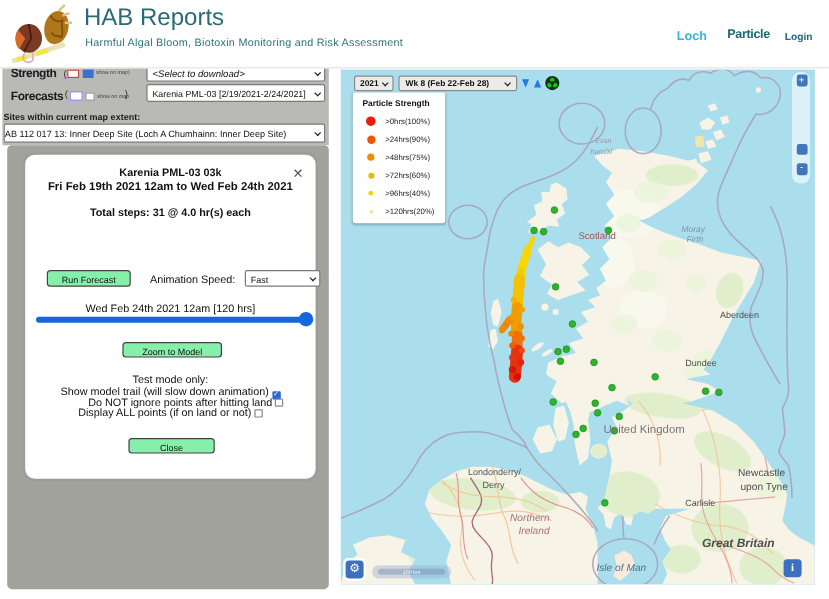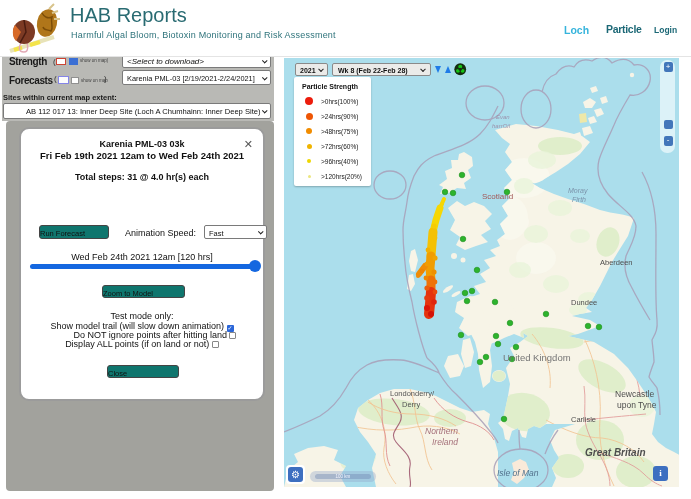--- a/index.html
+++ b/index.html
@@ -20,21 +20,21 @@
 #ctrlarea { position:absolute; left:2px; top:53px; width:272px; height:68px; background:#b9b9b5; z-index:5; }
 #panel { position:absolute; left:6px; top:121px; width:268px; height:370px; background:#a2a29d; border-radius:4px; z-index:5; }
 .lbl { font-weight:bold; color:#1a1a1a; }
 .sel { position:absolute; background:#fff; border:1px solid #7a7a7a; border-radius:2px; color:#111; overflow:hidden; white-space:nowrap; }
 .sel .ar { position:absolute; right:4px; top:50%; width:3.5px; height:3.5px; border-right:1.1px solid #222; border-bottom:1.1px solid #222; transform:translateY(-70%) rotate(45deg); }
 .cb { display:inline-block; vertical-align:middle; }
 
 
 #modal { position:absolute; left:19px; top:127px; width:246px; height:274px; background:#fff; border:2px solid #9b9b9b; border-radius:10px; z-index:10; font-size:9px; color:#111; text-align:center; }
 #modal .bold { font-weight:bold; }
-.btn { position:absolute; background:#0f766e; border:1px solid #444; border-radius:3px; font-size:7.5px; color:#111; text-align:left; }
+.btn { position:absolute; background:#86efac; border:1px solid #444; border-radius:3px; font-size:7.5px; color:#111; text-align:center; }
 #mclose { position:absolute; right:10px; top:9px; font-size:11px; color:#555; font-weight:normal; }
 
 
 #map { position:absolute; left:284px; top:58px; width:395px; height:429px; background:#abdeec; z-index:4; overflow:hidden; }
 #mapsvg { position:absolute; left:0; top:0; }
 .msel { position:absolute; background:#ebebe9; border:1px solid #8a8a8a; border-radius:2px; font-size:7px; font-weight:bold; color:#111; white-space:nowrap; }
 #legend { position:absolute; left:10px; top:19px; width:77px; height:109px; background:#fff; border-radius:2px; box-shadow:0 1px 2px rgba(0,0,0,.25); z-index:6; }
 #legend .t { position:absolute; left:8px; top:6px; font-size:7px; font-weight:bold; color:#111; }
 .li { position:absolute; font-size:6.5px; color:#222; }
 .ld { position:absolute; border-radius:50%; }
@@ -53,21 +53,21 @@
 
   <div class="abs" style="left:9px; top:75px; font-size:10px; letter-spacing:-0.4px; z-index:6;"><span class="lbl">Forecasts</span></div>
   <div class="abs" style="left:54px; top:74px; font-size:8px; color:#333; z-index:6;">(</div>
   <div class="abs cb" style="left:58px; top:76px; width:11px; height:8px; border:1.6px solid #8585e8; background:#fdfdfd; z-index:6;"></div>
   <div class="abs cb" style="left:71px; top:77px; width:8px; height:7px; border:1px solid #909090; background:#fdfdfd; z-index:6;"></div>
   <div class="abs" style="left:81px; top:78px; font-size:4.5px; color:#444; z-index:6;">show on map</div>
   <div class="abs" style="left:104px; top:74px; font-size:8px; color:#333; z-index:6;">)</div>
   <div class="sel" style="left:122px; top:70px; width:149px; height:15px; font-size:7.4px; padding:3px 0 0 4px; z-index:6;">Karenia PML-03 [2/19/2021-2/24/2021]<span class="ar"></span></div>
 
   <div class="abs" style="left:3px; top:93px; font-size:7.5px; z-index:6;"><span class="lbl">Sites within current map extent:</span></div>
-  <div class="sel" style="left:3px; top:103px; width:268px; height:16px; font-size:7.6px; padding:3px 0 0 22px; z-index:6;">AB 112 017 13: Inner Deep Site (Loch A Chumhainn: Inner Deep Site)<span class="ar"></span></div>
+  <div class="sel" style="left:3px; top:103px; width:268px; height:16px; font-size:7.6px; padding:3px 0 0 0; z-index:6;">AB 112 017 13: Inner Deep Site (Loch A Chumhainn: Inner Deep Site)<span class="ar"></span></div>
 
   <div id="panel"></div>
 
   <div id="modal">
     <div id="mclose">✕</div>
     <div class="bold" style="position:absolute; left:0; right:0; top:10px;">Karenia PML-03 03k</div>
     <div class="bold" style="position:absolute; left:0; right:0; top:21px; font-size:9.5px;">Fri Feb 19th 2021 12am to Wed Feb 24th 2021</div>
     <div class="bold" style="position:absolute; left:0; right:0; top:42.5px;">Total steps: 31 @ 4.0 hr(s) each</div>
 
     <div class="btn" style="left:18px; top:96px; width:70px; height:14px; padding-top:3px;">Run Forecast</div>

